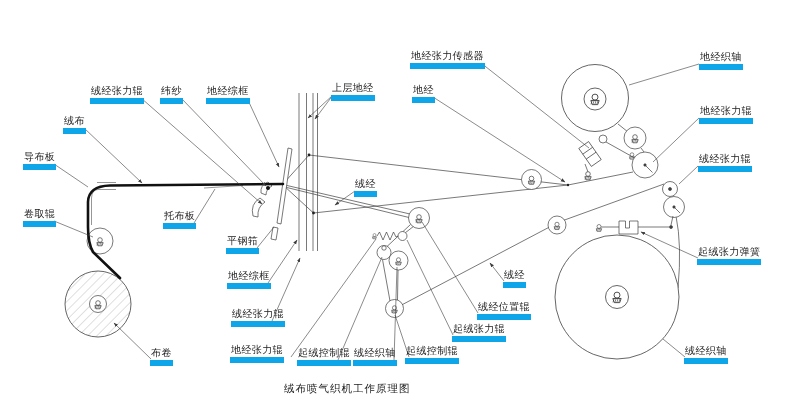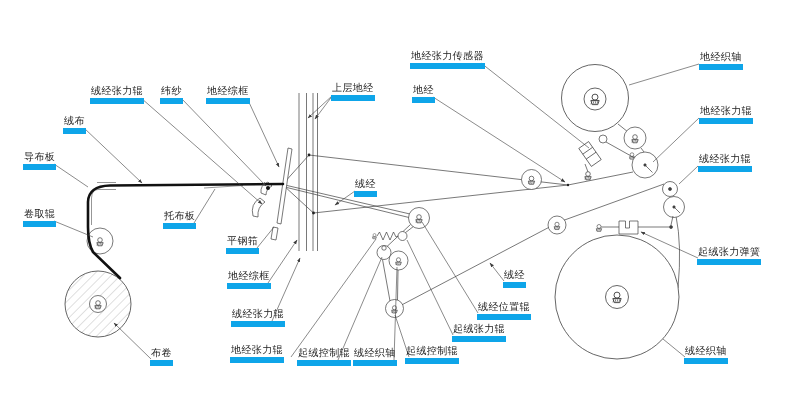--- a/index.html
+++ b/index.html
@@ -241,14 +241,15 @@
 <div class="lbl" style="left:297px;top:347px">起绒控制辊</div>
 <div class="lbl" style="left:353px;top:347px">绒经织轴</div>
 <div class="lbl" style="left:405px;top:345px">起绒控制辊</div>
 <div class="lbl" style="left:452px;top:323px">起绒张力辊</div>
 <div class="lbl" style="left:477px;top:301px">绒经位置辊</div>
 <div class="lbl" style="left:503px;top:269px">绒经</div>
 <div class="lbl" style="left:354px;top:178px">绒经</div>
 <div class="lbl" style="left:697px;top:246px">起绒张力弹簧</div>
 <div class="lbl" style="left:684px;top:345px">绒经织轴</div>
 
+<div class="caption" style="left:284px;top:382px">绒布喷气织机工作原理图</div>
 
 </div>
 
 </body></html>

